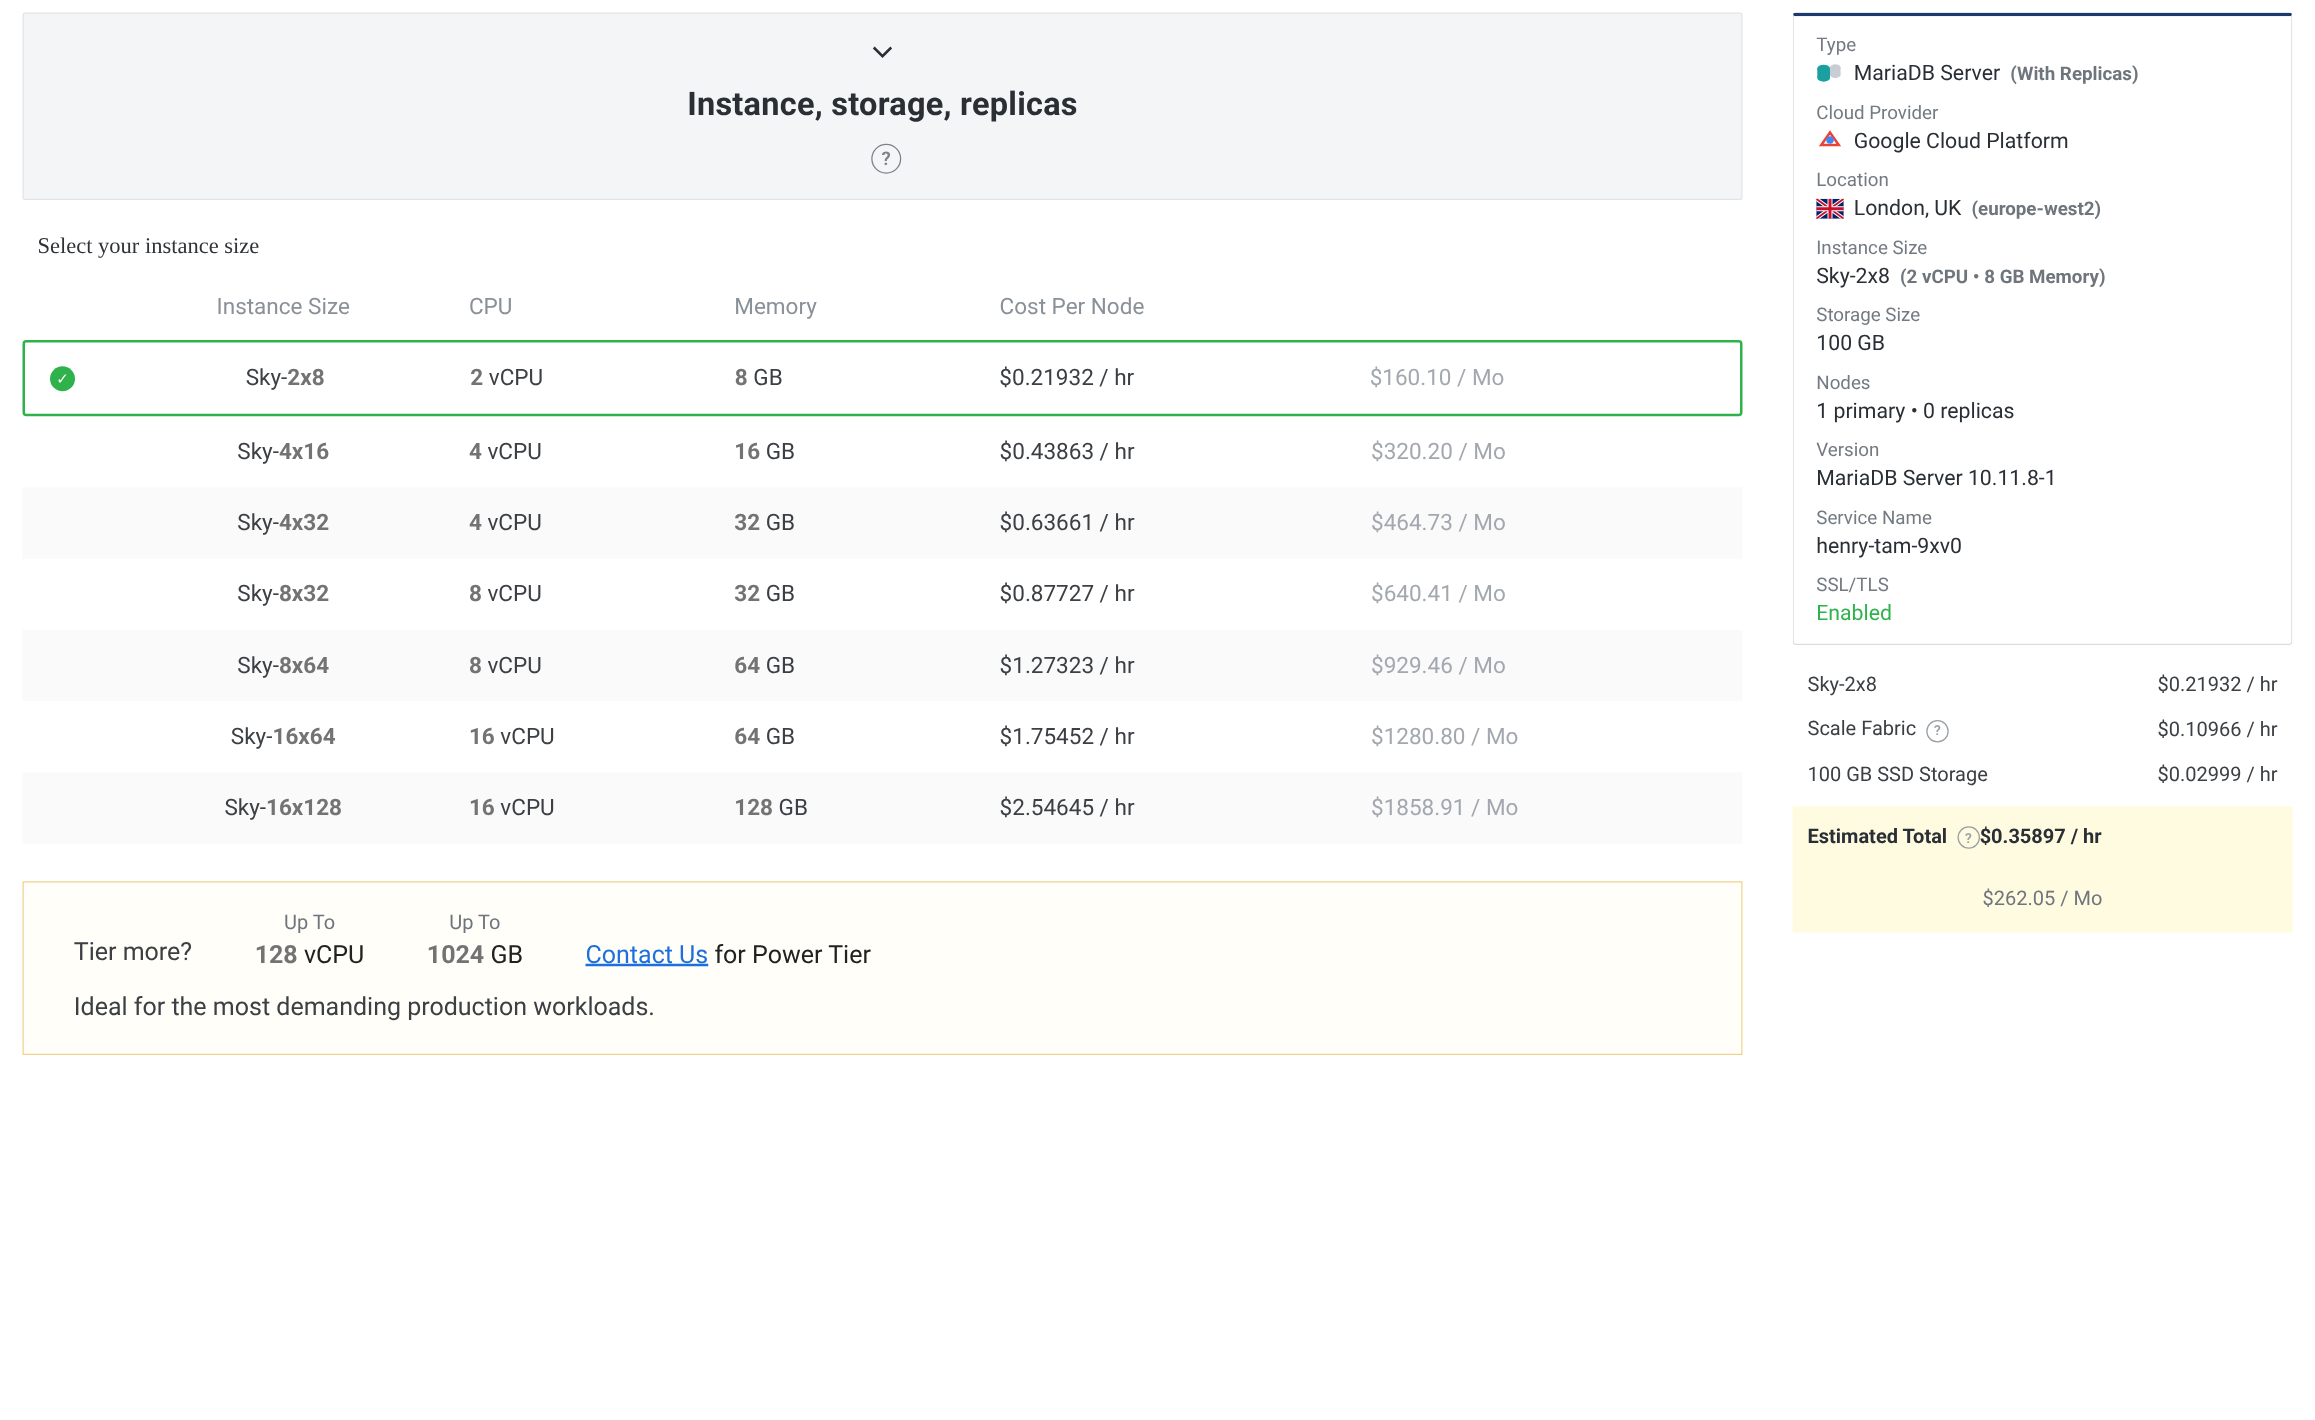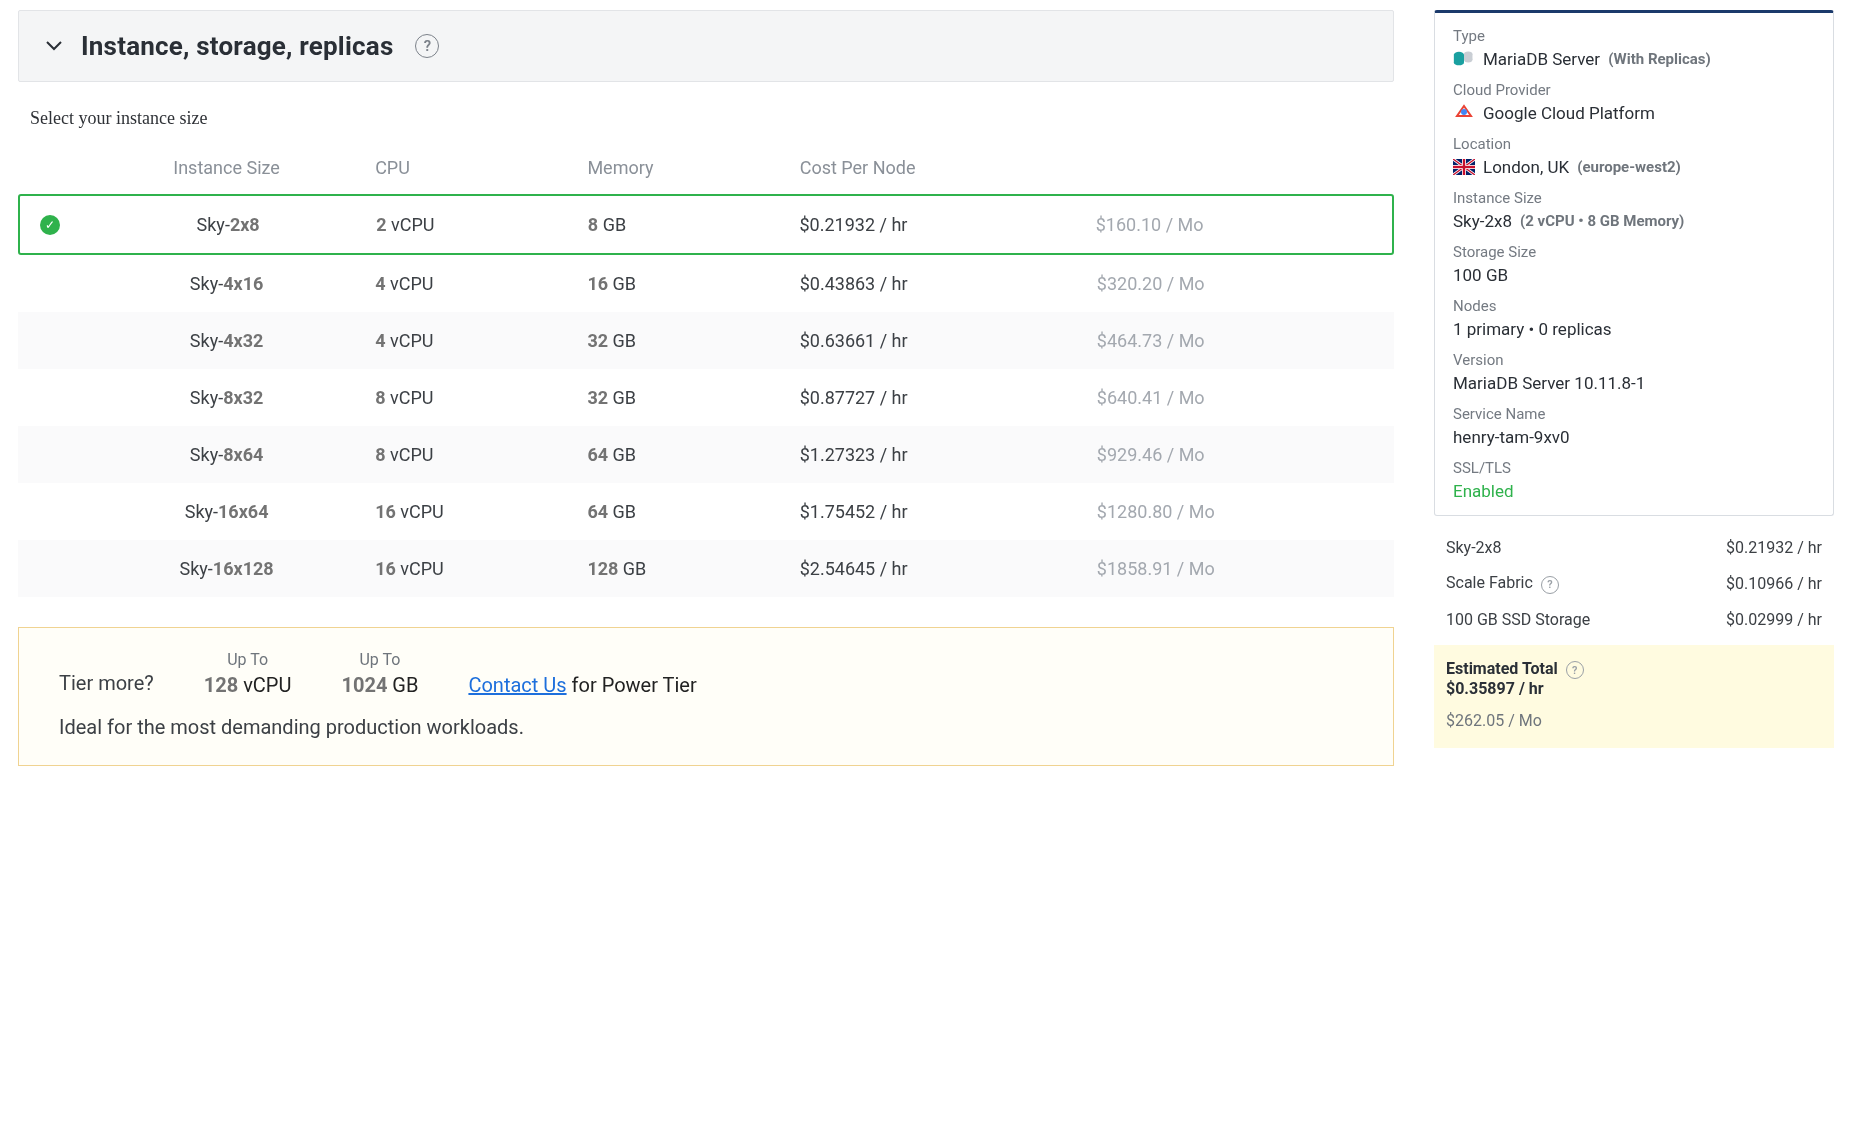--- a/index.html
+++ b/index.html
@@ -22,20 +22,21 @@
     min-width: 0;
   }
   .section-header {
     display: flex;
     align-items: center;
     gap: 16px;
     padding: 20px 24px;
     background: #f4f5f6;
     border: 1px solid #e2e4e7;
     border-radius: 2px;
+    flex-direction: column;
   }
   .section-header .chev {
     width: 22px; height: 22px;
     display: inline-flex; align-items:center; justify-content:center;
   }
   .section-title {
     font-size: 26px;
     font-weight: 700;
     color: #2a2f36;
     letter-spacing: 0.2px;
@@ -183,27 +184,27 @@
     color: #3c4045;
     padding: 8px 0;
   }
   .est-total {
     background: #fffbe0;
     margin-top: 8px;
     padding: 14px 12px 18px;
   }
   .est-total .row1 {
     display:flex; justify-content:flex-start;
-    font-size: 16px; font-weight:700; color:#2a2f36;flex-direction:column;
+    font-size: 16px; font-weight:700; color:#2a2f36;
   }
   .est-total .row2 {
-    text-align: left;
+    text-align: center;
     color: #6f757c;
     font-size: 16px;
-    margin-top: 13px;
+    margin-top: 30px;
   }
 
   .launch-btn {
     margin-top: 20px;
     width: 100%;
     background: #5346f0;
     color: #fff;
     border: none;
     border-radius: 30px;
     padding: 18px 0;

